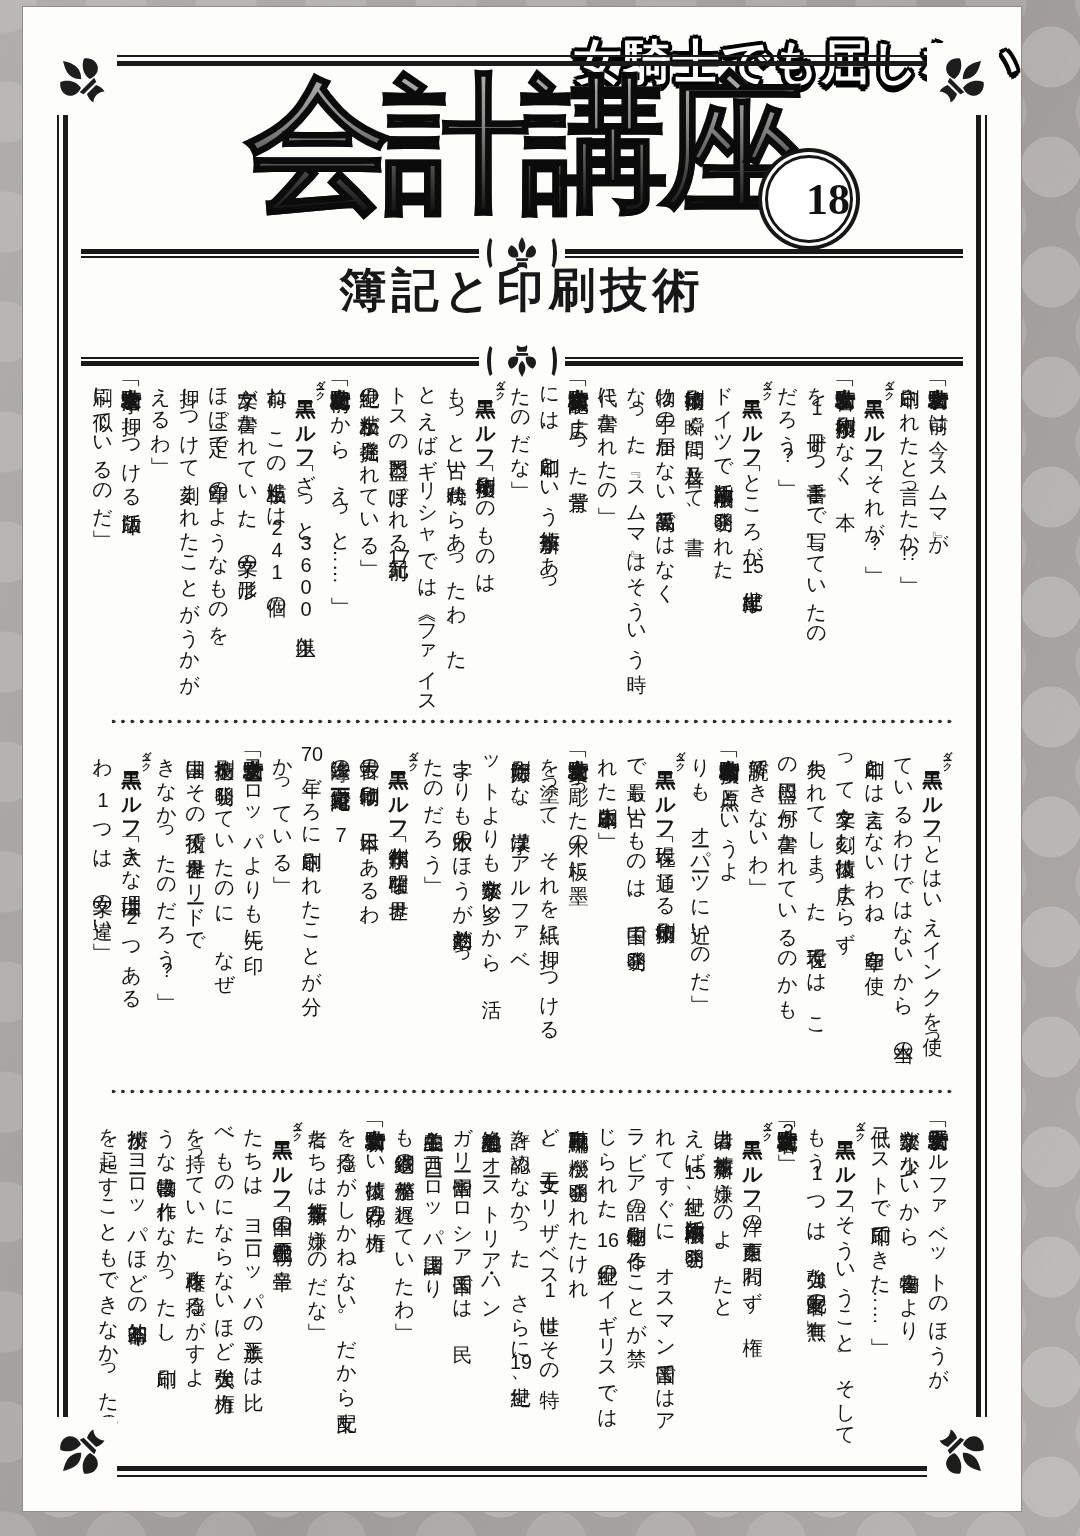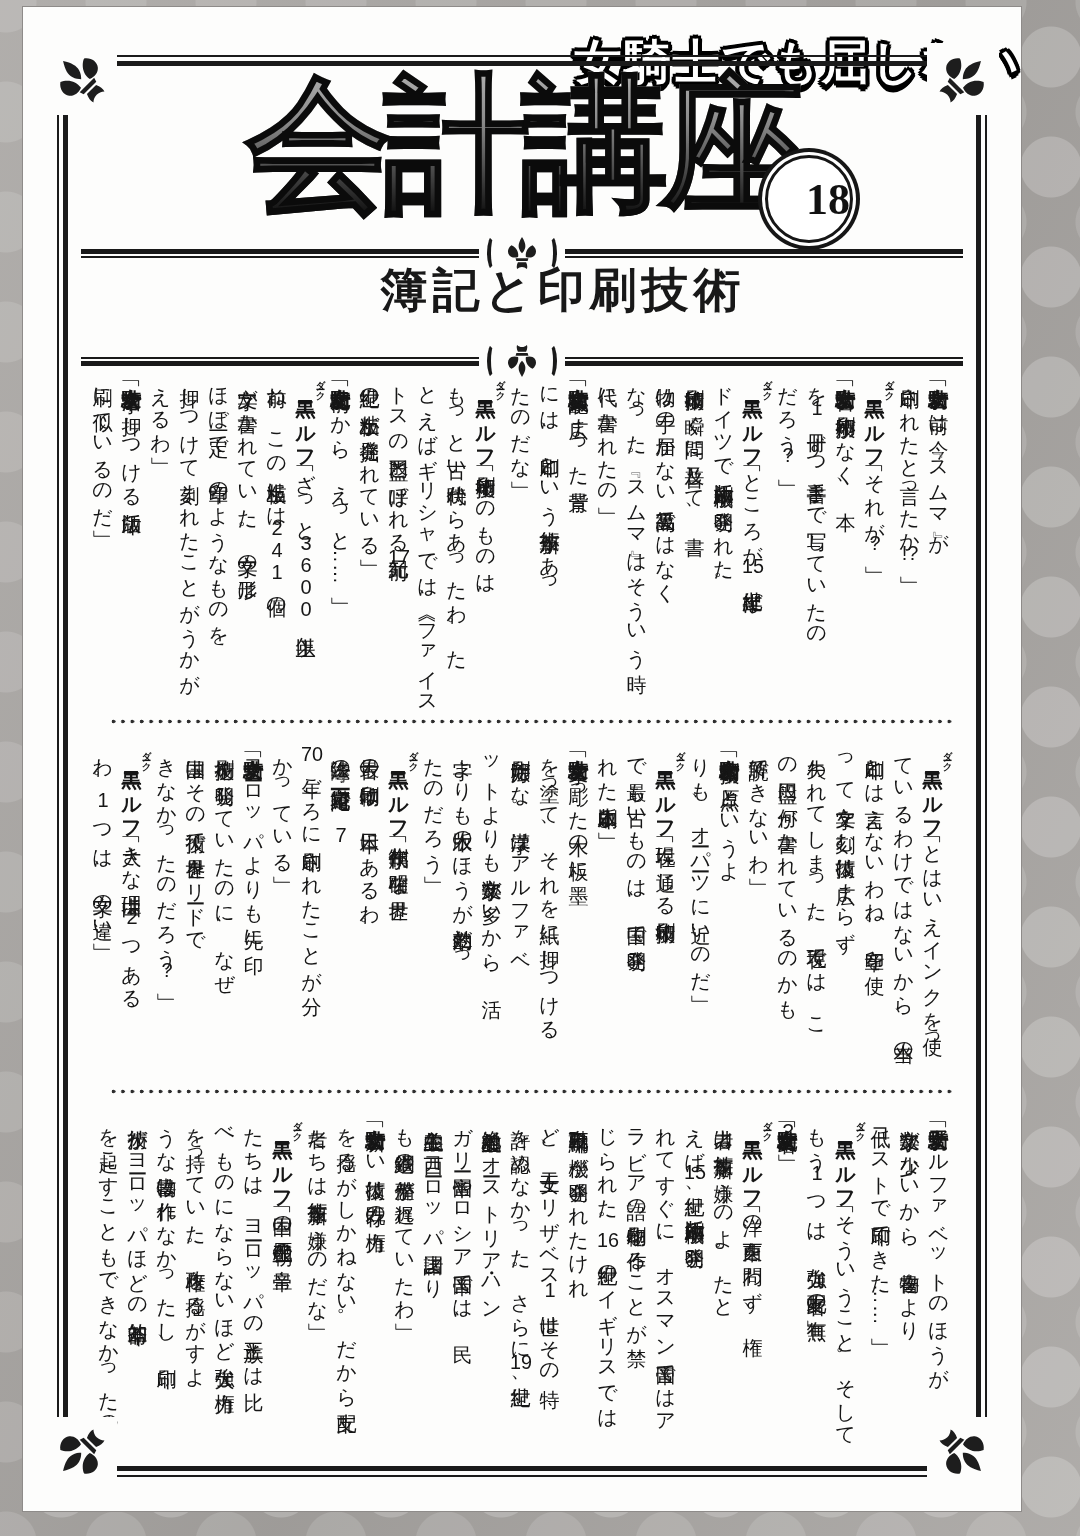--- a/index.html
+++ b/index.html
@@ -46,21 +46,21 @@
     -webkit-text-stroke:2px #0b0b0b;white-space:nowrap;
   }
   .badge{
     position:absolute;left:742px;top:148px;width:82px;height:82px;border-radius:50%;
     background:#fff;border:3px solid #161616;box-shadow:0 0 0 3px #fff,0 0 0 7px #161616;
     display:flex;align-items:center;justify-content:flex-end;
     font-family:"Liberation Serif",serif;font-size:44px;font-weight:700;color:#111;
   }
   .subtitle{
     position:absolute;top:252px;left:0;width:100%;text-align:center;
-    font-family:"Liberation Serif",serif;font-size:47px;font-weight:700;color:#181818;letter-spacing:5px;margin-left:41px;
+    font-family:"Liberation Serif",serif;font-size:47px;font-weight:700;color:#181818;letter-spacing:5px;
   }
   
   .divider{position:absolute;left:58px;right:58px;display:flex;align-items:center;}
   .divider .line{flex:1;height:9px;box-sizing:border-box;}
   .divider.topstyle .line{border-top:5px solid #191919;border-bottom:2px solid #191919;}
   .divider.botstyle .line{border-top:2px solid #191919;border-bottom:5px solid #191919;}
   .divider .orn{display:flex;align-items:center;padding:0 8px;gap:5px;}
   .divider .arc{width:13px;height:36px;border:4px solid transparent;border-radius:50%;box-sizing:border-box;}
   .divider .arc.l{border-left-color:#191919;}
   .divider .arc.r{border-right-color:#191919;}

